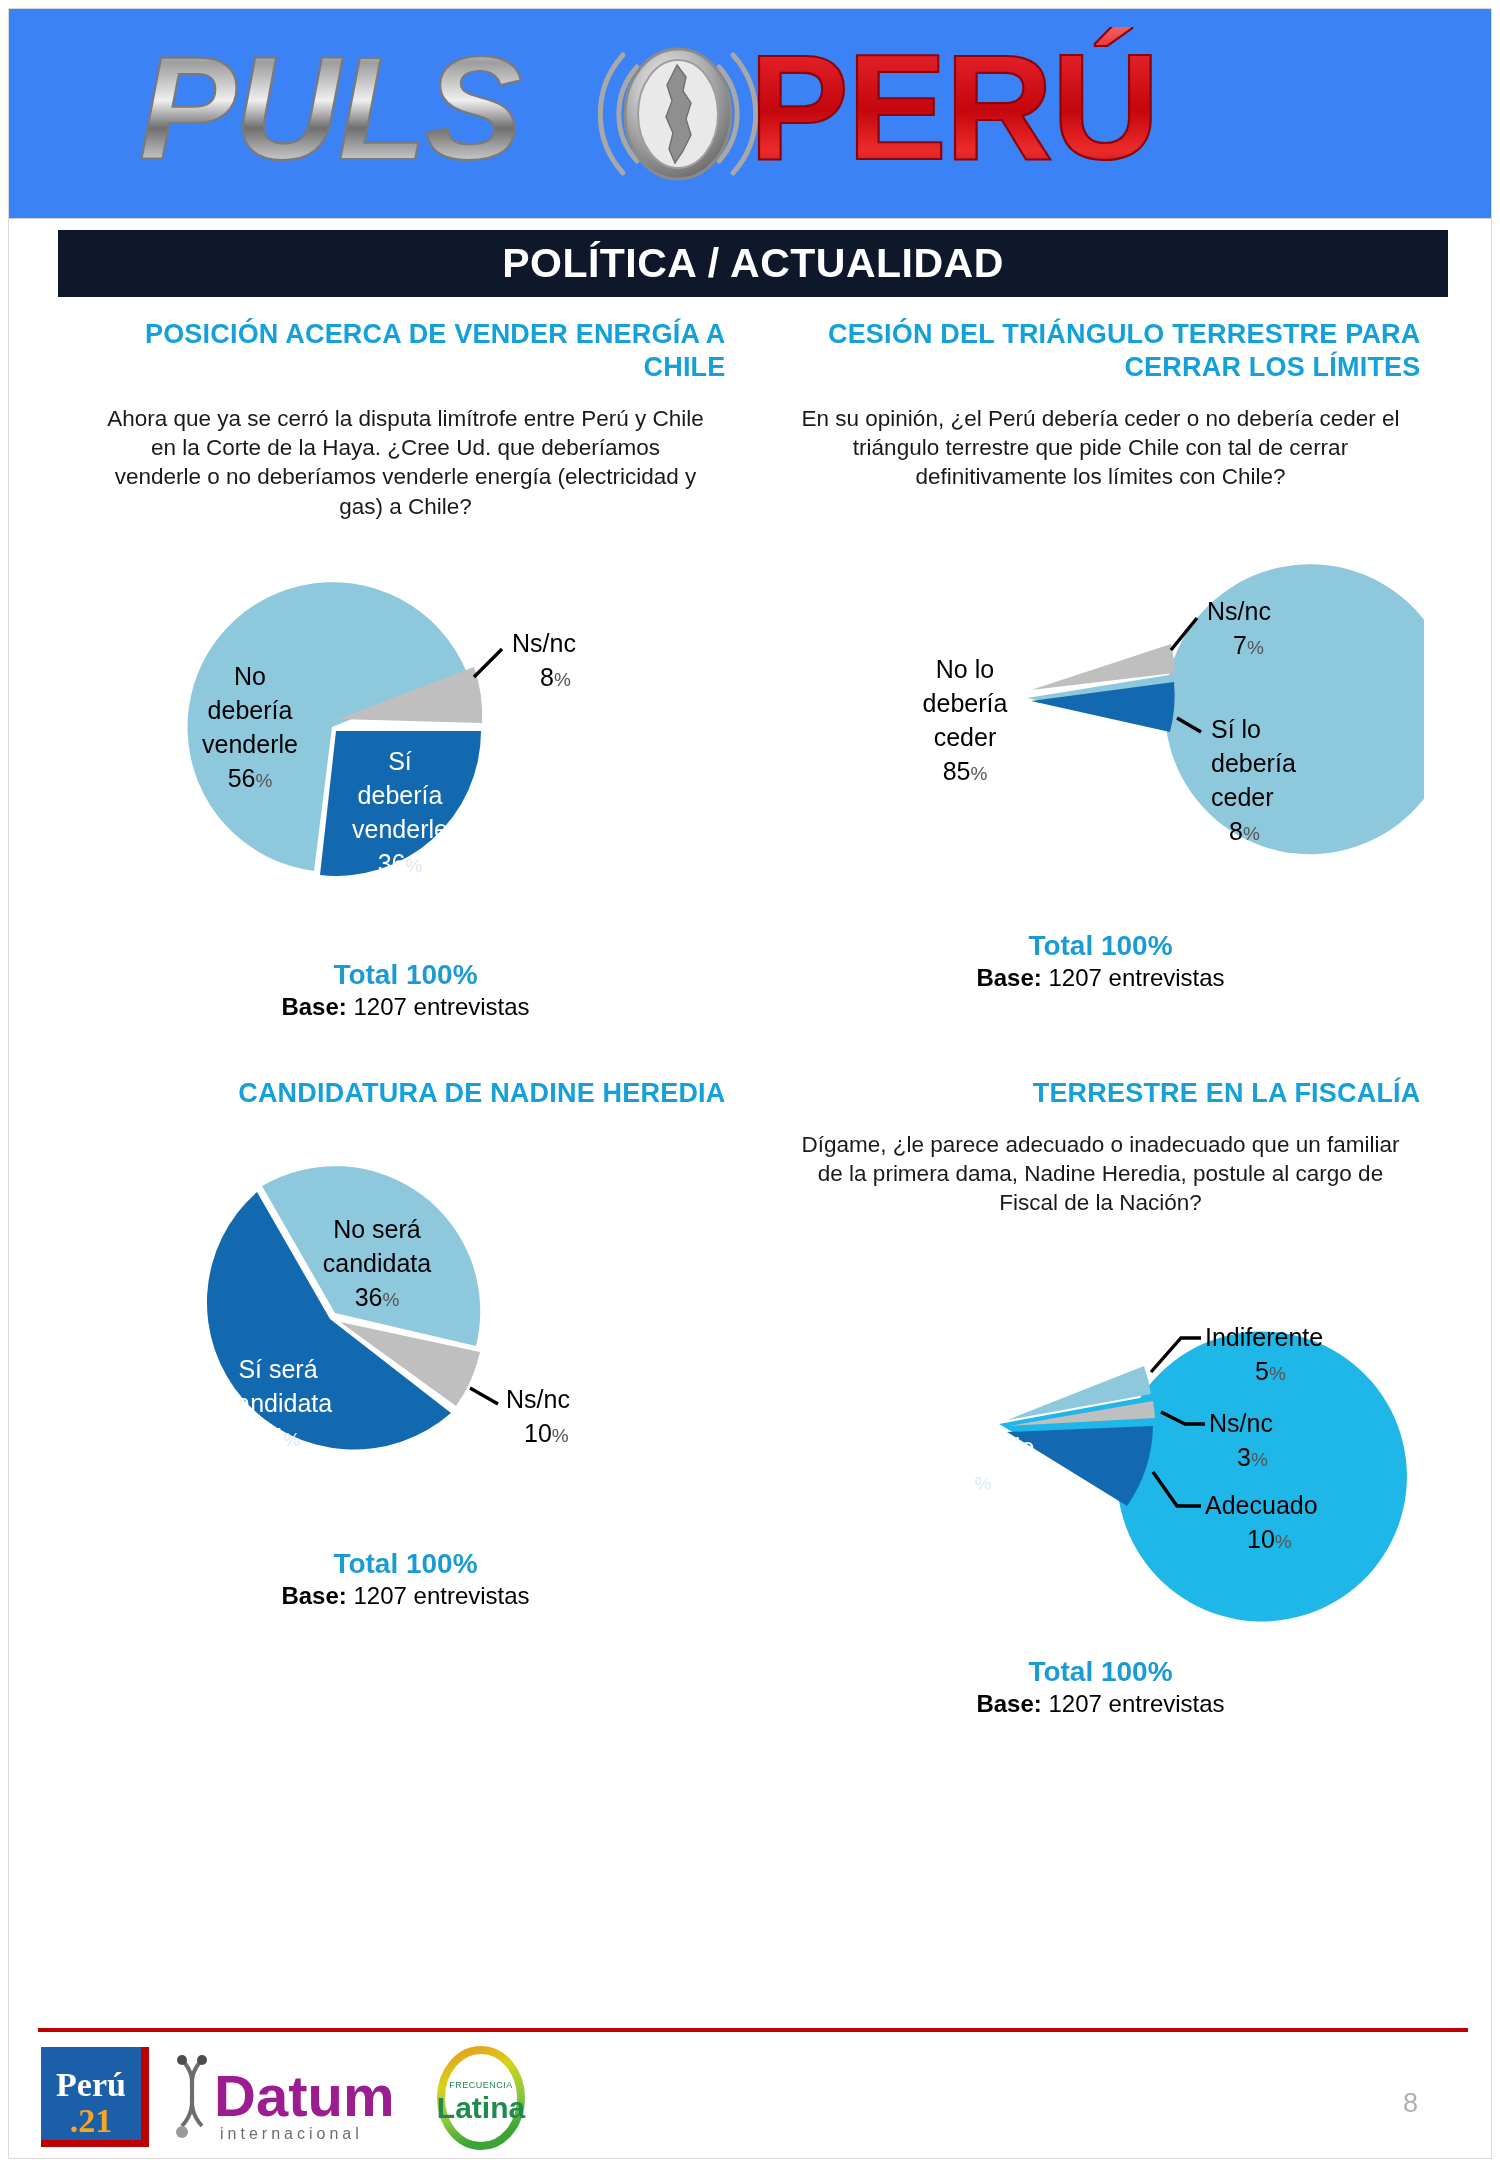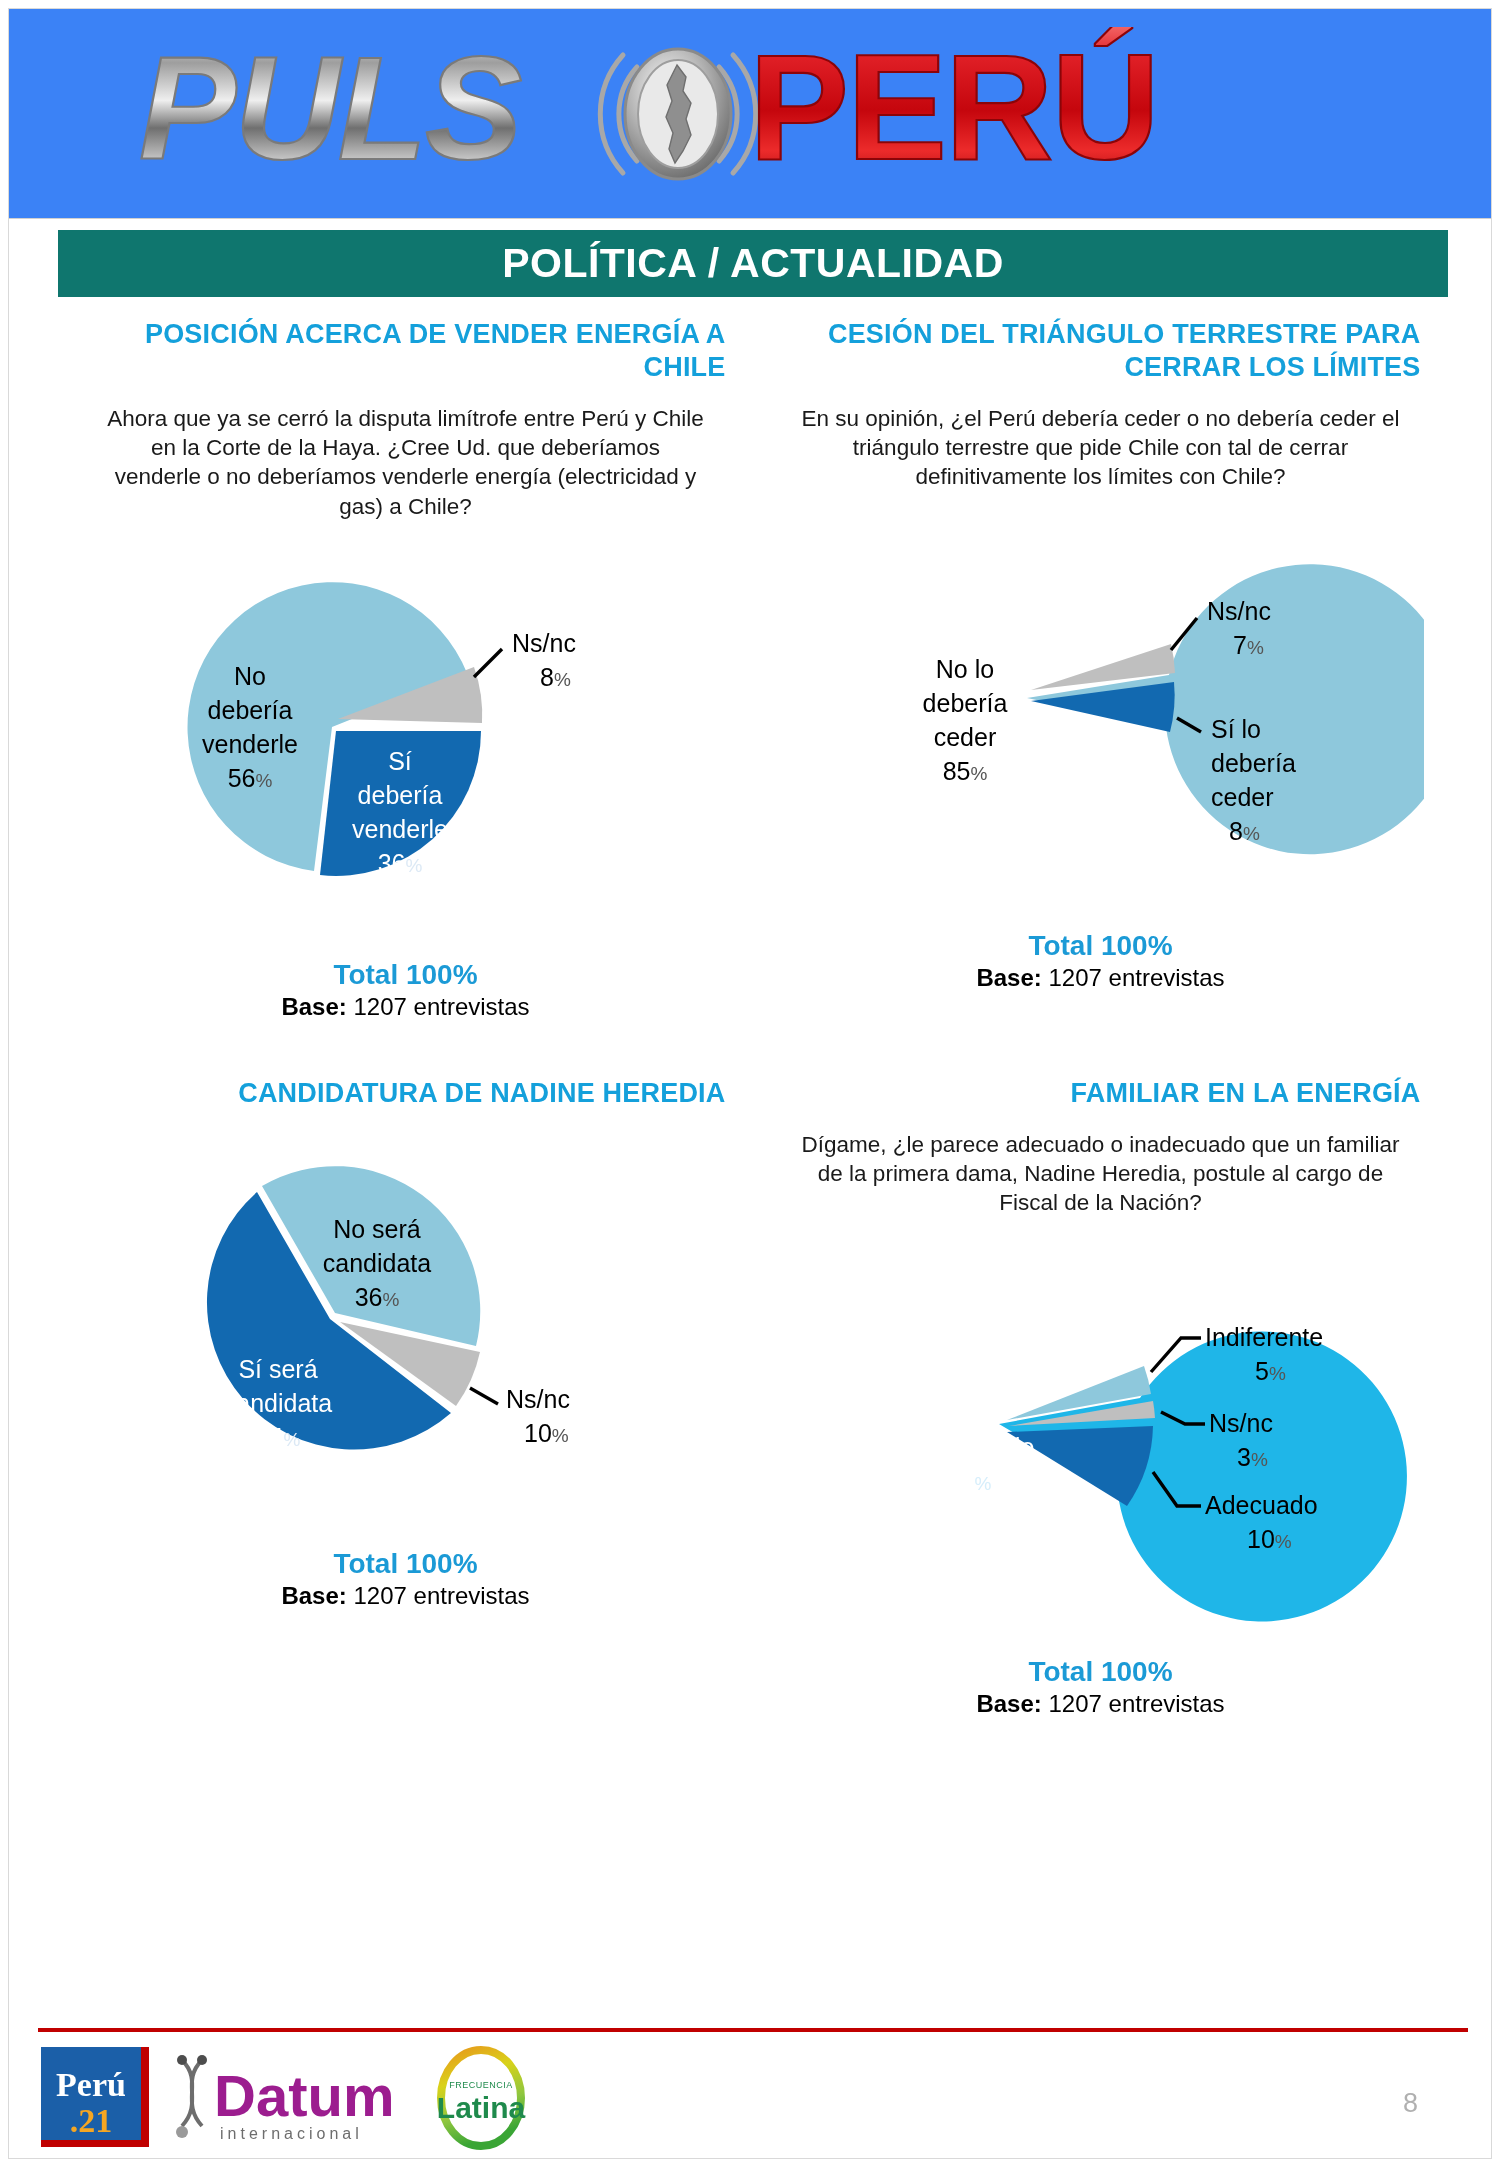--- a/index.html
+++ b/index.html
@@ -37,21 +37,21 @@
     left: 120px; top: 18px;
     width: 1200px; height: 175px;
   }
   .logo-svg { display: block; }
 
   
   .banner {
     position: absolute;
     left: 58px; top: 230px;
     width: 1390px; height: 67px;
-    background: #0f766e;
+    background: #0f172a;
     display: flex;
     align-items: center;
     justify-content: center;
   }
   .banner-title {
     color: #ffffff;
     font-size: 41px;
     font-weight: 600;
     letter-spacing: 0.5px;
     font-family: "Liberation Sans", sans-serif;
@@ -367,21 +367,21 @@
       <div class="totals">
         <div class="total-line">Total 100%</div>
         <div class="base-line">
           <span class="base-lbl">Base:</span>
           <span class="base-val">1207 entrevistas</span>
         </div>
       </div>
     </div>
 
     <div class="panel">
-      <div class="panel-title">FAMILIAR EN LA ENERGÍA</div>
+      <div class="panel-title">TERRESTRE EN LA FISCALÍA</div>
       <div class="panel-question">Dígame, ¿le parece adecuado o inadecuado que un familiar de la primera dama, Nadine Heredia, postule al cargo de Fiscal de la Nación?</div>
 
       <div class="chart-area">
         <svg class="chart-svg" width="647" height="430" viewBox="0 0 647 430" xmlns="http://www.w3.org/2000/svg">
 
           <path d="M222,200 L363,174 A145,145 0 1 1 341,270 Z" fill="#1fb6e8"></path>
 
           <path d="M230,196 L367,142 A145,145 0 0 1 374,170 Z" fill="#8ec8dc"></path>
 
           <path d="M232,202 L376,177 A145,145 0 0 1 378,194 Z" fill="#bfbfbf"></path>

